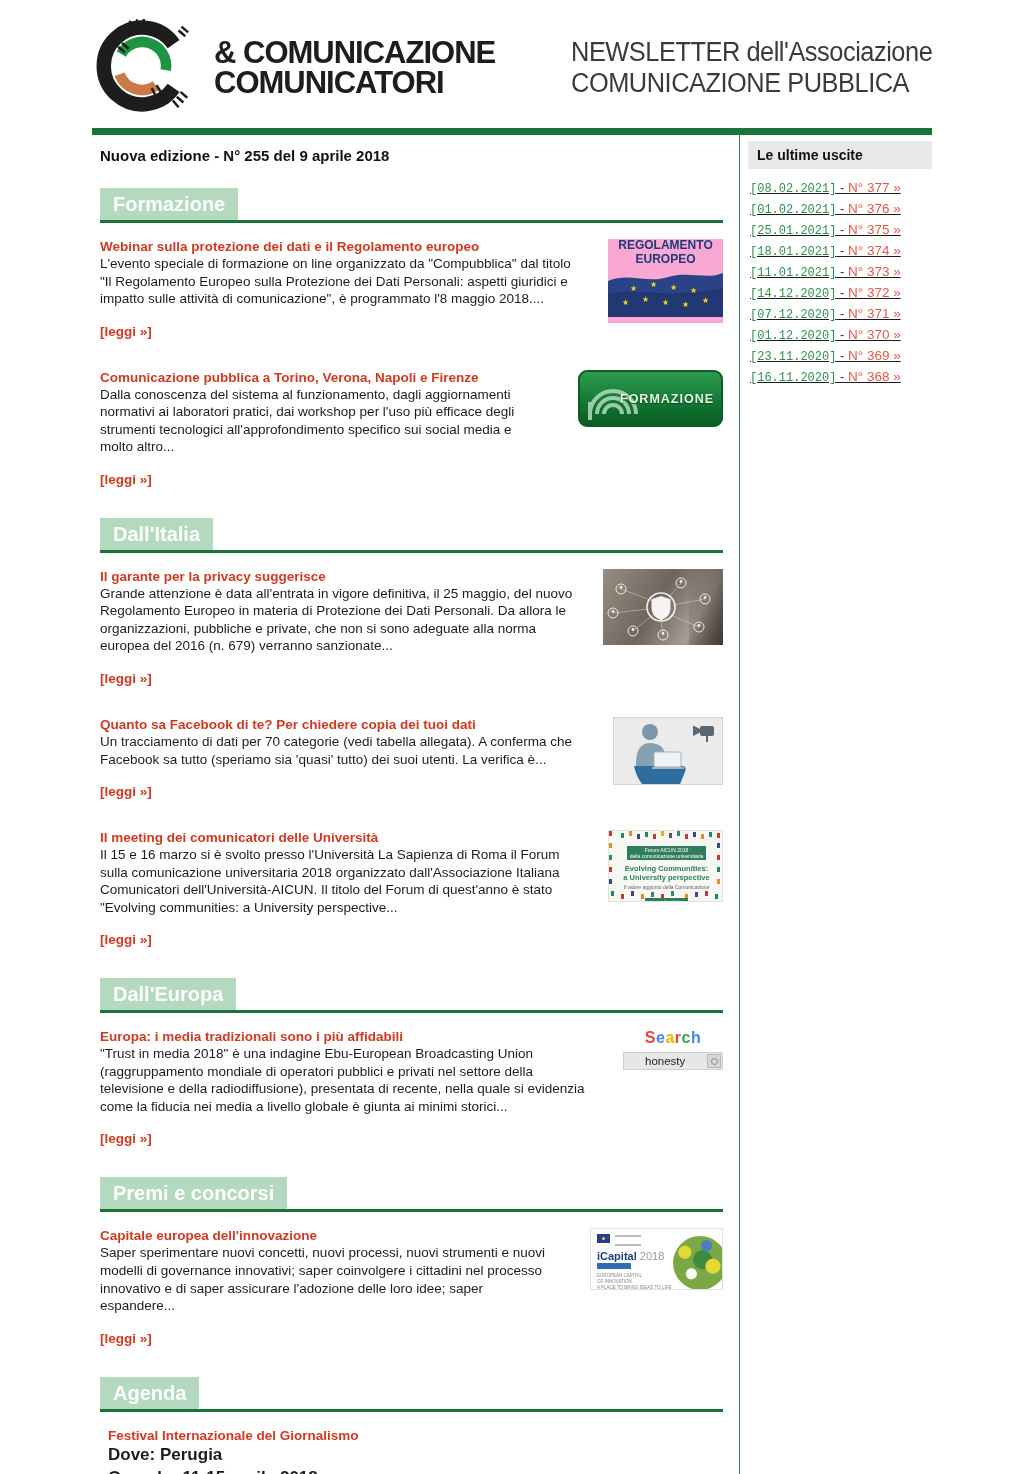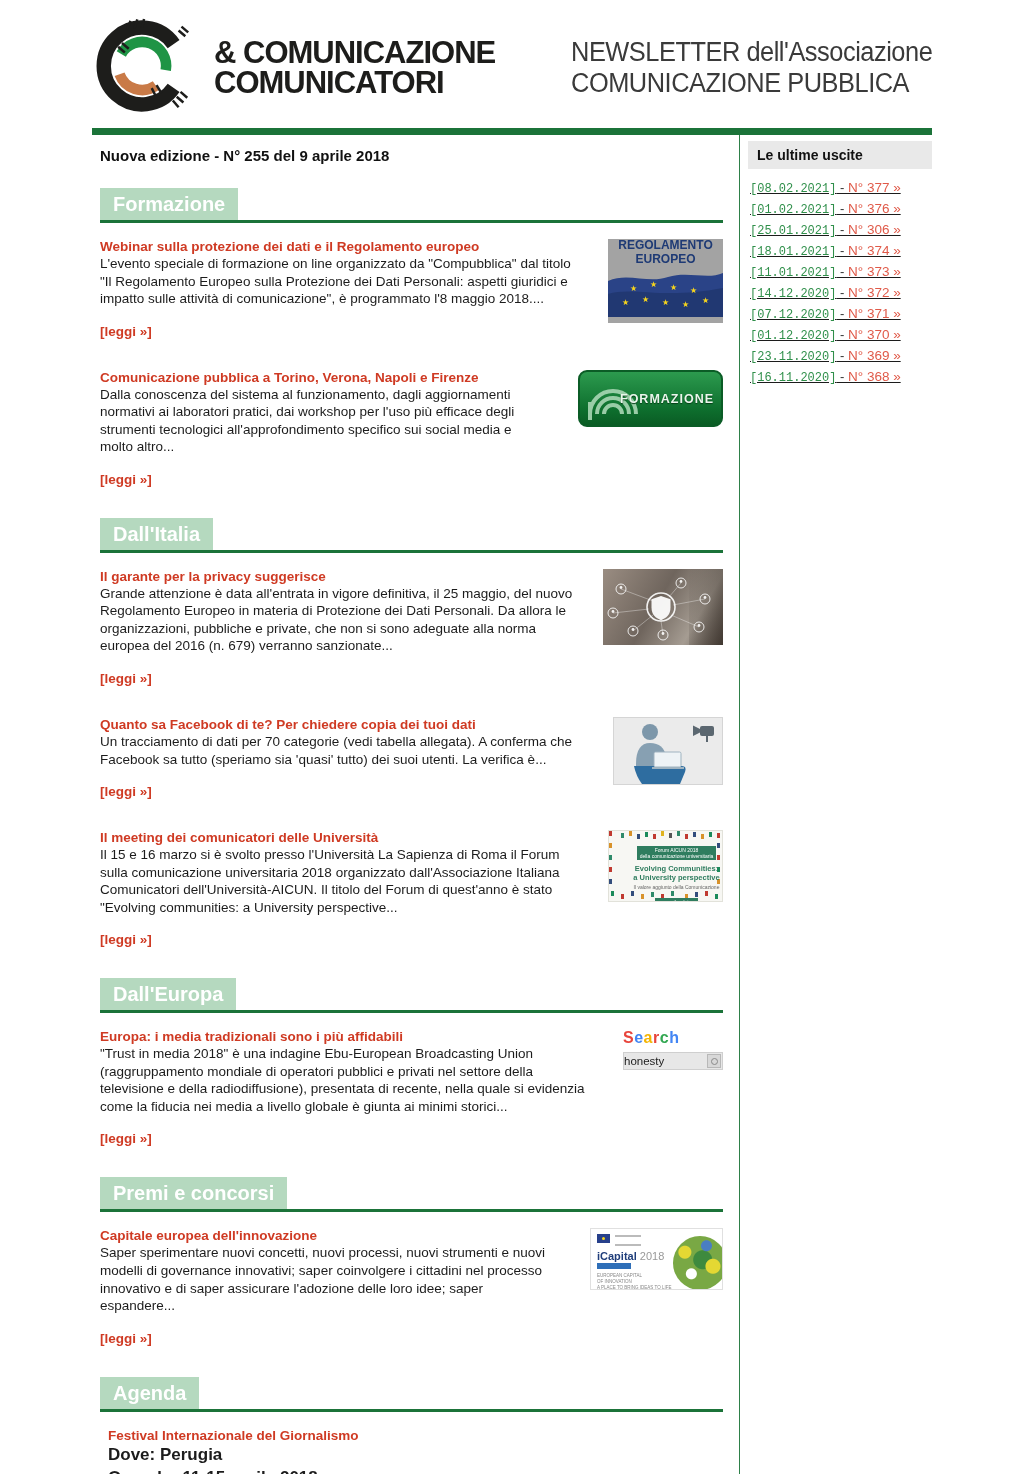--- a/index.html
+++ b/index.html
@@ -26,47 +26,47 @@
   .article-text{flex:1;min-width:0;}
   .article-title{font-size:13.5px;font-weight:bold;color:#cf3a23;margin:0 0 1px;}
   .article-body{font-size:13.5px;line-height:1.3;color:#1c1c1c;}
   .leggi{display:inline-block;margin-top:16px;font-size:13.5px;font-weight:bold;color:#cf3a23;text-decoration:none;cursor:pointer;}
   .event{margin:16px 8px 42px;}
   .event-line{font-size:17px;line-height:1.35;font-weight:bold;}
 
   
   .thumb{flex-shrink:0;position:relative;overflow:hidden;cursor:pointer;}
   
-  .t-rego{width:115px;height:84px;background:#a3a3a3;}
+  .t-rego{width:115px;height:84px;background:#f9a8d4;}
   .rego-line{text-align:center;font-size:12px;font-weight:bold;color:#1e3a75;line-height:1.15;}
   
   .t-form{width:145px;height:57px;border-radius:9px;border:2px solid #0b5c26;background:linear-gradient(#2c9a4e,#0e6f2e 70%,#0a5c24);box-sizing:border-box;}
   .form-label{position:absolute;left:40px;top:20px;color:#eaf6ec;font-size:12.5px;font-weight:bold;letter-spacing:1px;text-shadow:0 1px 1px #053e16;}
   
   .t-priv{width:120px;height:76px;background:linear-gradient(120deg,#9a8d82,#6f655d 45%,#a59c92 75%,#5d544c);}
   .t-priv::after{content:"";position:absolute;right:0;top:0;width:34px;height:76px;background:linear-gradient(100deg,transparent,rgba(40,32,26,.55));}
   
   .t-fb{width:110px;height:68px;background:#ebebeb;border:1px solid #d5d5d5;box-sizing:border-box;}
   
   .t-uni{width:115px;height:72px;background:#f7f7f3;border:1px solid #e2e2da;box-sizing:border-box;}
   .uni-dots{position:absolute;left:0;top:0;width:3px;height:5px;background:#c03a30;
     box-shadow:12px 2px #2f8a6a,20px 0 #d8922a,28px 3px #334d7c,36px 1px #1a8a5a,44px 3px #c03a30,52px 0 #e0b31e,60px 2px #555,68px 0 #2f8a6a,76px 3px #c03a30,84px 1px #334d7c,92px 3px #d8922a,100px 1px #1a8a5a,108px 2px #c03a30,
     0 12px #d8922a,108px 12px #334d7c,0 24px #2f8a6a,108px 24px #c03a30,0 36px #c03a30,108px 36px #1a8a5a,0 48px #334d7c,108px 48px #d8922a,
     2px 60px #1a8a5a,12px 63px #c03a30,22px 60px #334d7c,32px 63px #d8922a,42px 61px #2f8a6a,52px 63px #c03a30,62px 60px #2f8a6a,76px 63px #d8922a,86px 61px #334d7c,96px 60px #c03a30,106px 63px #1a8a5a;}
-  .uni-center{position:absolute;left:24px;top:13px;width:87px;text-align:center;}
+  .uni-center{position:absolute;left:14px;top:13px;width:87px;text-align:center;}
   .uni-badge{display:inline-block;background:#2f7d5f;color:#fff;font-size:5px;padding:1px 3px;line-height:1.2;}
   .uni-title{color:#2f7d5f;font-weight:bold;font-size:7.5px;line-height:1.15;margin-top:3px;}
   .uni-sub{color:#666;font-size:5px;margin-top:2px;}
   .uni-btn{display:inline-block;background:#2f7d5f;color:#fff;font-size:5px;padding:1px 6px;margin-top:3px;}
   
   .t-search{width:100px;height:50px;background:#fff;cursor:default;}
-  .search-word{text-align:left;font-size:16px;font-weight:bold;letter-spacing:.5px;}
+  .search-word{text-align:center;font-size:16px;font-weight:bold;letter-spacing:.5px;}
   .sl0{color:#e8453c}.sl1{color:#4285f4}.sl2{color:#f4b400}.sl3{color:#e8453c}.sl4{color:#34a853}.sl5{color:#4285f4}
   .search-box{margin-top:5px;height:18px;background:#e7e7e7;border:1px solid #cfcfcf;display:flex;align-items:center;box-sizing:border-box;}
-  .search-query{flex:1;font-size:11.5px;color:#222;padding-left:0;}
+  .search-query{flex:1;font-size:11.5px;color:#222;padding-left:21px;}
   .search-btn{width:14px;height:14px;margin-right:1px;background:#d8d8d8;border:1px solid #b8b8b8;box-sizing:border-box;position:relative;cursor:pointer;}
   .search-btn::after{content:"";position:absolute;left:3px;top:3px;width:5px;height:5px;border:1px solid #8a8a8a;border-radius:50%;}
   
   .t-icap{width:133px;height:62px;background:#fff;border:1px solid #e0e0e0;box-sizing:border-box;}
   .eu-mini{position:absolute;left:6px;top:5px;width:13px;height:9px;background:#27408b;}
   .eu-mini::after{content:"";position:absolute;left:5px;top:3px;width:3px;height:3px;border-radius:50%;background:#f7d51d;}
   .icap-ecbars{position:absolute;left:24px;top:6px;width:26px;height:7px;border-top:2px solid #bbb;border-bottom:2px solid #bbb;}
   .icap-title{position:absolute;left:6px;top:21px;font-size:11px;font-weight:bold;color:#1f3d7a;}
   .icap-year{font-weight:normal;color:#999;}
   .icap-badge{position:absolute;left:6px;top:34px;width:34px;height:6px;background:#2f6fb8;}
@@ -317,21 +317,21 @@
         <div class="event-line">Quando: 11-15 aprile 2018</div>
 
       </div>
 
     </div>
 
     <div class="sidebar">
       <div class="sidebar-title">Le ultime uscite</div>
       <div class="issue"><span class="issue-date">[08.02.2021]</span><span class="issue-sep"> - </span><a class="issue-num">N° 377 »</a></div>
       <div class="issue"><span class="issue-date">[01.02.2021]</span><span class="issue-sep"> - </span><a class="issue-num">N° 376 »</a></div>
-      <div class="issue"><span class="issue-date">[25.01.2021]</span><span class="issue-sep"> - </span><a class="issue-num">N° 306 »</a></div>
+      <div class="issue"><span class="issue-date">[25.01.2021]</span><span class="issue-sep"> - </span><a class="issue-num">N° 375 »</a></div>
       <div class="issue"><span class="issue-date">[18.01.2021]</span><span class="issue-sep"> - </span><a class="issue-num">N° 374 »</a></div>
       <div class="issue"><span class="issue-date">[11.01.2021]</span><span class="issue-sep"> - </span><a class="issue-num">N° 373 »</a></div>
       <div class="issue"><span class="issue-date">[14.12.2020]</span><span class="issue-sep"> - </span><a class="issue-num">N° 372 »</a></div>
       <div class="issue"><span class="issue-date">[07.12.2020]</span><span class="issue-sep"> - </span><a class="issue-num">N° 371 »</a></div>
       <div class="issue"><span class="issue-date">[01.12.2020]</span><span class="issue-sep"> - </span><a class="issue-num">N° 370 »</a></div>
       <div class="issue"><span class="issue-date">[23.11.2020]</span><span class="issue-sep"> - </span><a class="issue-num">N° 369 »</a></div>
       <div class="issue"><span class="issue-date">[16.11.2020]</span><span class="issue-sep"> - </span><a class="issue-num">N° 368 »</a></div>
     </div>
   </div>
 

